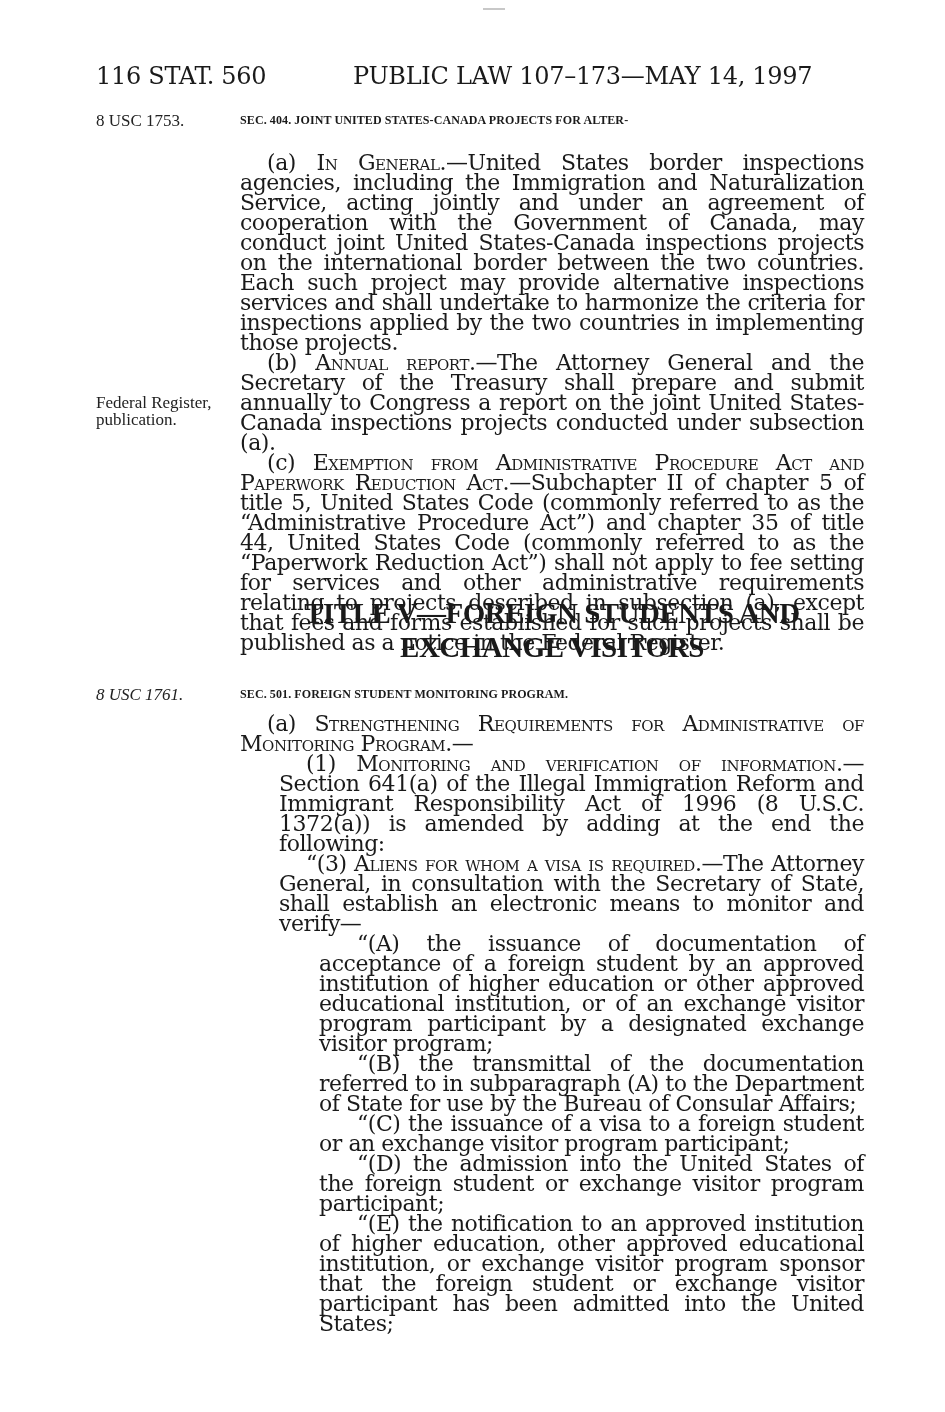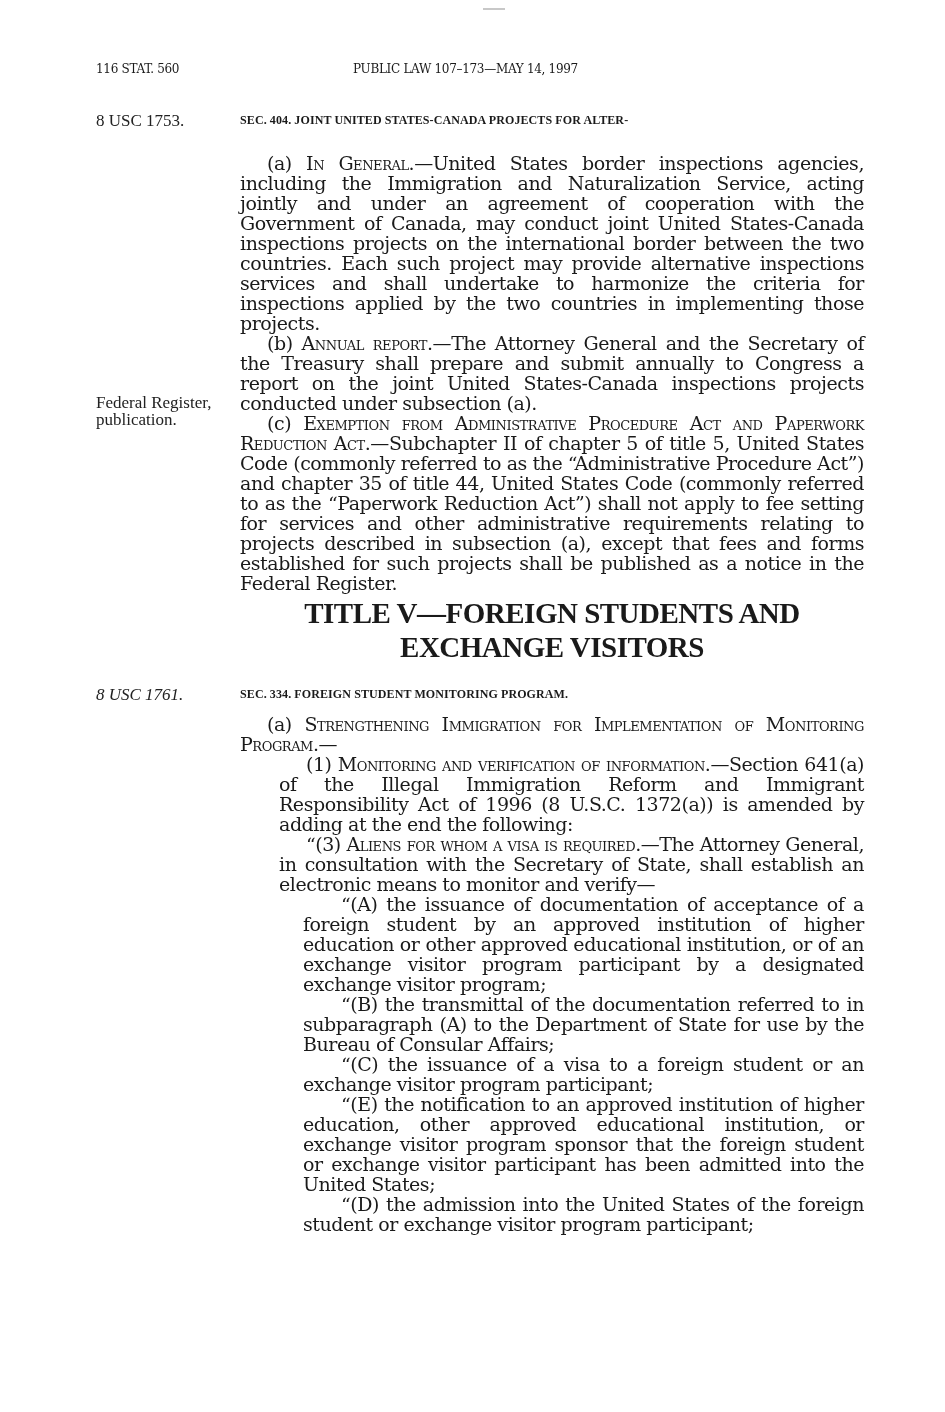--- a/index.html
+++ b/index.html
@@ -22,21 +22,21 @@
       width: 22px;
       height: 2px;
       background: #c8c8c8;
     }
     .running-head {
       position: absolute;
       top: 62px;
       left: 96px;
       width: 780px;
       height: 26px;
-      font-size: 12px;
+      font-size: 24px;
       letter-spacing: -0.3px;
     }
     .running-head .stat {
       position: absolute;
       left: 0;
       top: 0;
     }
     .running-head .law {
       position: absolute;
       left: 257px;
@@ -62,21 +62,21 @@
     }
     .sec-head .line2 {
       display: block;
       text-align: center;
     }
     .body-block {
       position: absolute;
       left: 240px;
       width: 624px;
       font-family: "DejaVu Serif", serif;
-      font-size: 19px;
+      font-size: 22px;
       line-height: 20px;
       text-align: justify;
       letter-spacing: -0.45px;
     }
     .body-block p {
       margin: 0;
       text-indent: 27px;
     }
     .sc {
       font-variant: small-caps;
@@ -93,21 +93,21 @@
       line-height: 34px;
       letter-spacing: -0.5px;
     }
     .indent1 {
       margin-left: 39px;
     }
     .indent1 p {
       text-indent: 27px;
     }
     .indent2 {
-      margin-left: 63px;
+      margin-left: 79px;
     }
     .indent2 p {
       text-indent: 38px;
     }
   </style>
 </head>
 <body>
 
 <div class="scan-mark"></div>
 
@@ -139,34 +139,34 @@
   <div>publication.</div>
 </div>
 
 <div class="title-heading">
   <div>TITLE V—FOREIGN STUDENTS AND</div>
   <div>EXCHANGE VISITORS</div>
 </div>
 
 <div class="margin-note" style="top:686px;font-style:italic;">8 USC 1761.</div>
 
-<div class="sec-head" style="top:685px;">SEC. 334. FOREIGN STUDENT MONITORING PROGRAM.</div>
+<div class="sec-head" style="top:685px;">SEC. 501. FOREIGN STUDENT MONITORING PROGRAM.</div>
 
 <div class="body-block" style="top:714px;">
   <p>
-    <span>(a) </span><span class="sc">Strengthening Immigration for Implementation of Monitoring Program.</span><span>—</span>
+    <span>(a) </span><span class="sc">Strengthening Requirements for Administrative of Monitoring Program.</span><span>—</span>
   </p>
   <div class="indent1">
     <p>
       <span>(1) </span><span class="sc">Monitoring and verification of information.</span><span>—Section 641(a) of the Illegal Immigration Reform and Immigrant Responsibility Act of 1996 (8 U.S.C. 1372(a)) is amended by adding at the end the following:</span>
     </p>
     <p>
       <span>“(3) </span><span class="sc">Aliens for whom a visa is required.</span><span>—The Attorney General, in consultation with the Secretary of State, shall establish an electronic means to monitor and verify—</span>
     </p>
   </div>
   <div class="indent2">
     <p>“(A) the issuance of documentation of acceptance of a foreign student by an approved institution of higher education or other approved educational institution, or of an exchange visitor program participant by a designated exchange visitor program;</p>
     <p>“(B) the transmittal of the documentation referred to in subparagraph (A) to the Department of State for use by the Bureau of Consular Affairs;</p>
     <p>“(C) the issuance of a visa to a foreign student or an exchange visitor program participant;</p>
+    <p>“(D) the admission into the United States of the foreign student or exchange visitor program participant;</p>
     <p>“(E) the notification to an approved institution of higher education, other approved educational institution, or exchange visitor program sponsor that the foreign student or exchange visitor participant has been admitted into the United States;</p>
-    <p>“(D) the admission into the United States of the foreign student or exchange visitor program participant;</p>
   </div>
 </div>
 
 </body></html>

